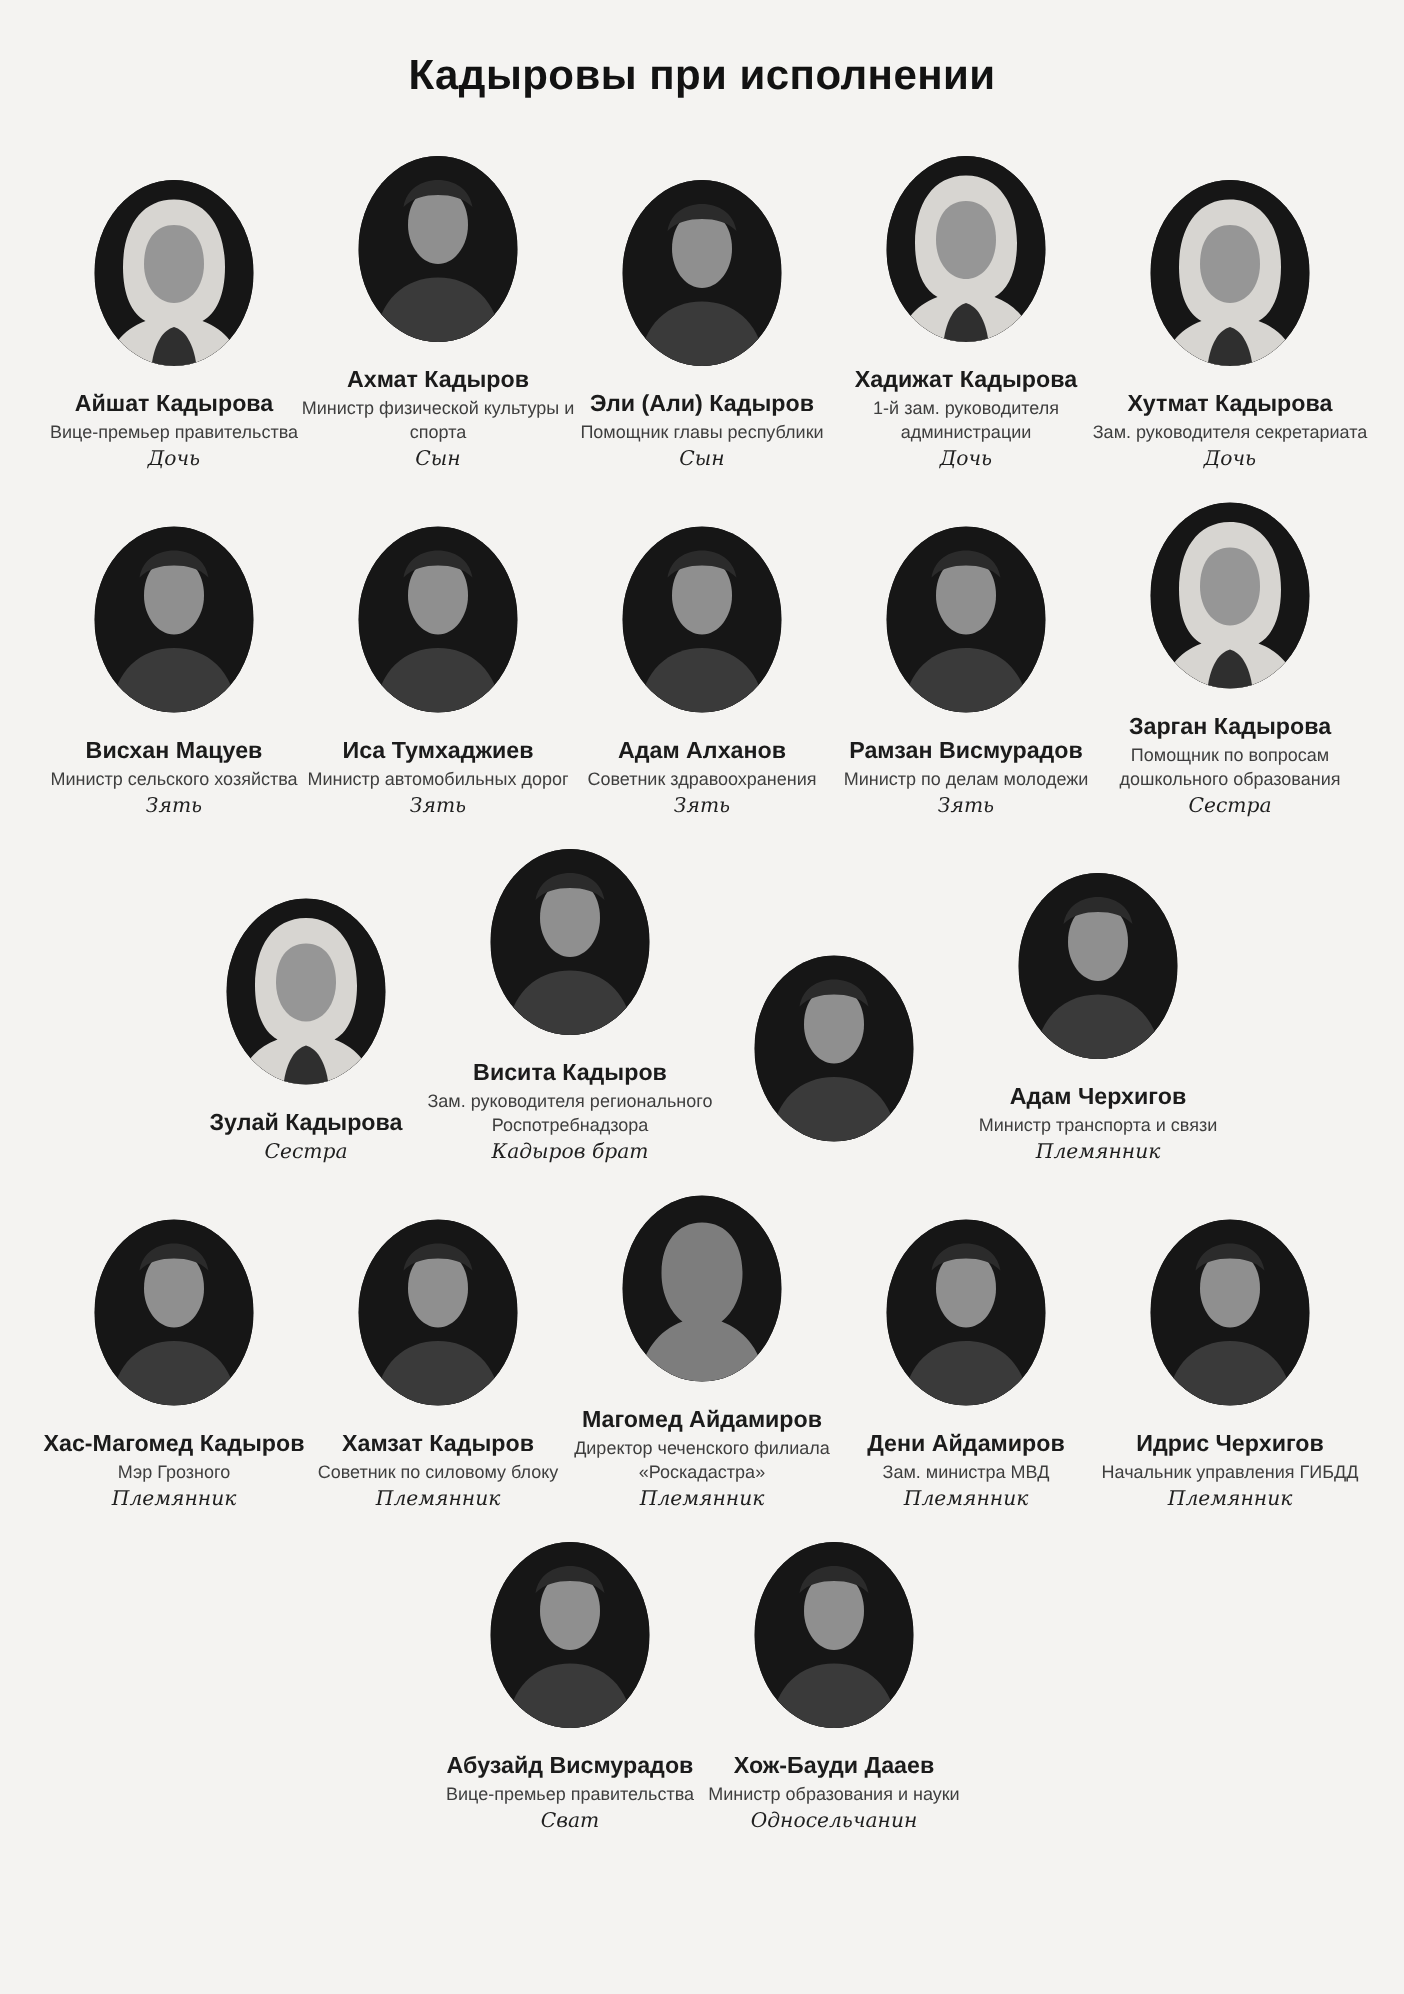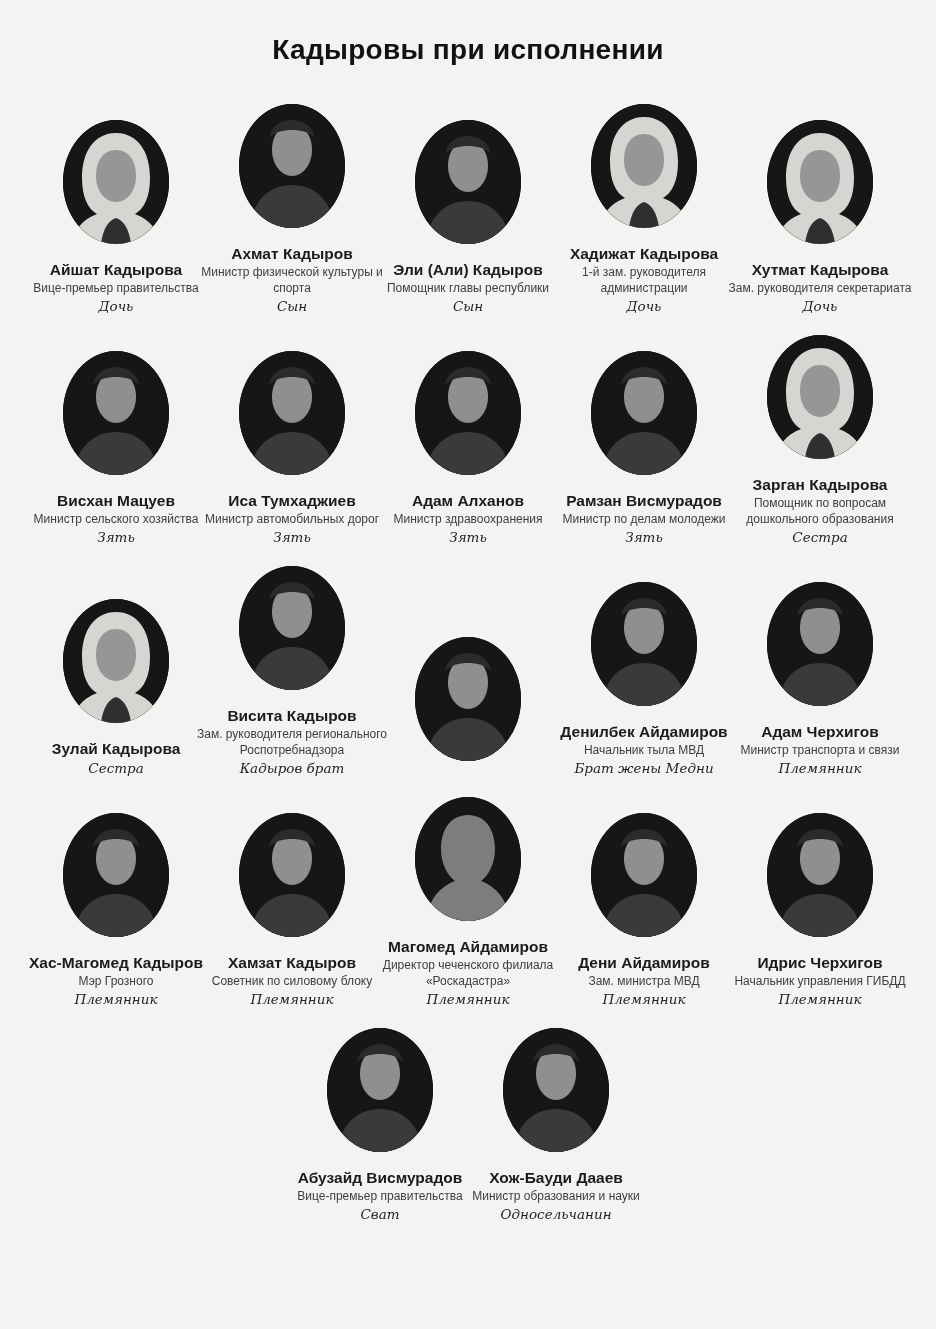--- a/index.html
+++ b/index.html
@@ -209,21 +209,21 @@
       <svg class="sil sil-male" viewBox="0 0 106 124" xmlns="http://www.w3.org/2000/svg">
         <rect width="106" height="124" fill="#161616"></rect>
         <path d="M33 46 C33 30 42 21 53 21 C64 21 73 30 73 46 C73 60 64 72 53 72 C42 72 33 60 33 46 Z" fill="#8f8f8f"></path>
         <path d="M30 34 C32 22 42 16 53 16 C64 16 74 22 76 34 C70 28 62 26 53 26 C44 26 36 28 30 34 Z" fill="#2b2b2b"></path>
         <path d="M11 124 C13 96 31 81 53 81 C75 81 93 96 95 124 Z" fill="#3a3a3a"></path>
       </svg>
 
     </div>
     <div class="text">
       <div class="name">Адам Алханов</div>
-      <div class="position">Министр здравоохранения</div>
+      <div class="position">Советник здравоохранения</div>
       <div class="relation">Зять</div>
     </div>
   </div>
         <div class="card">
     <div class="photo photo--male">
       <svg class="sil sil-male" viewBox="0 0 106 124" xmlns="http://www.w3.org/2000/svg">
         <rect width="106" height="124" fill="#161616"></rect>
         <path d="M33 46 C33 30 42 21 53 21 C64 21 73 30 73 46 C73 60 64 72 53 72 C42 72 33 60 33 46 Z" fill="#8f8f8f"></path>
         <path d="M30 34 C32 22 42 16 53 16 C64 16 74 22 76 34 C70 28 62 26 53 26 C44 26 36 28 30 34 Z" fill="#2b2b2b"></path>
         <path d="M11 124 C13 96 31 81 53 81 C75 81 93 96 95 124 Z" fill="#3a3a3a"></path>
@@ -302,36 +302,20 @@
     <div class="photo photo--male">
       <svg class="sil sil-male" viewBox="0 0 106 124" xmlns="http://www.w3.org/2000/svg">
         <rect width="106" height="124" fill="#161616"></rect>
         <path d="M33 46 C33 30 42 21 53 21 C64 21 73 30 73 46 C73 60 64 72 53 72 C42 72 33 60 33 46 Z" fill="#8f8f8f"></path>
         <path d="M30 34 C32 22 42 16 53 16 C64 16 74 22 76 34 C70 28 62 26 53 26 C44 26 36 28 30 34 Z" fill="#2b2b2b"></path>
         <path d="M11 124 C13 96 31 81 53 81 C75 81 93 96 95 124 Z" fill="#3a3a3a"></path>
       </svg>
 
     </div>
     <div class="text">
-      <div class="name">Денилбек Айдамиров</div>
-      <div class="position">Начальник тыла МВД</div>
-      <div class="relation">Брат жены Медни</div>
-    </div>
-  </div>
-        <div class="card">
-    <div class="photo photo--male">
-      <svg class="sil sil-male" viewBox="0 0 106 124" xmlns="http://www.w3.org/2000/svg">
-        <rect width="106" height="124" fill="#161616"></rect>
-        <path d="M33 46 C33 30 42 21 53 21 C64 21 73 30 73 46 C73 60 64 72 53 72 C42 72 33 60 33 46 Z" fill="#8f8f8f"></path>
-        <path d="M30 34 C32 22 42 16 53 16 C64 16 74 22 76 34 C70 28 62 26 53 26 C44 26 36 28 30 34 Z" fill="#2b2b2b"></path>
-        <path d="M11 124 C13 96 31 81 53 81 C75 81 93 96 95 124 Z" fill="#3a3a3a"></path>
-      </svg>
-
-    </div>
-    <div class="text">
       <div class="name">Адам Черхигов</div>
       <div class="position">Министр транспорта и связи</div>
       <div class="relation">Племянник</div>
     </div>
   </div>
       </div>
       <div class="row">
         <div class="card">
     <div class="photo photo--male">
       <svg class="sil sil-male" viewBox="0 0 106 124" xmlns="http://www.w3.org/2000/svg">

